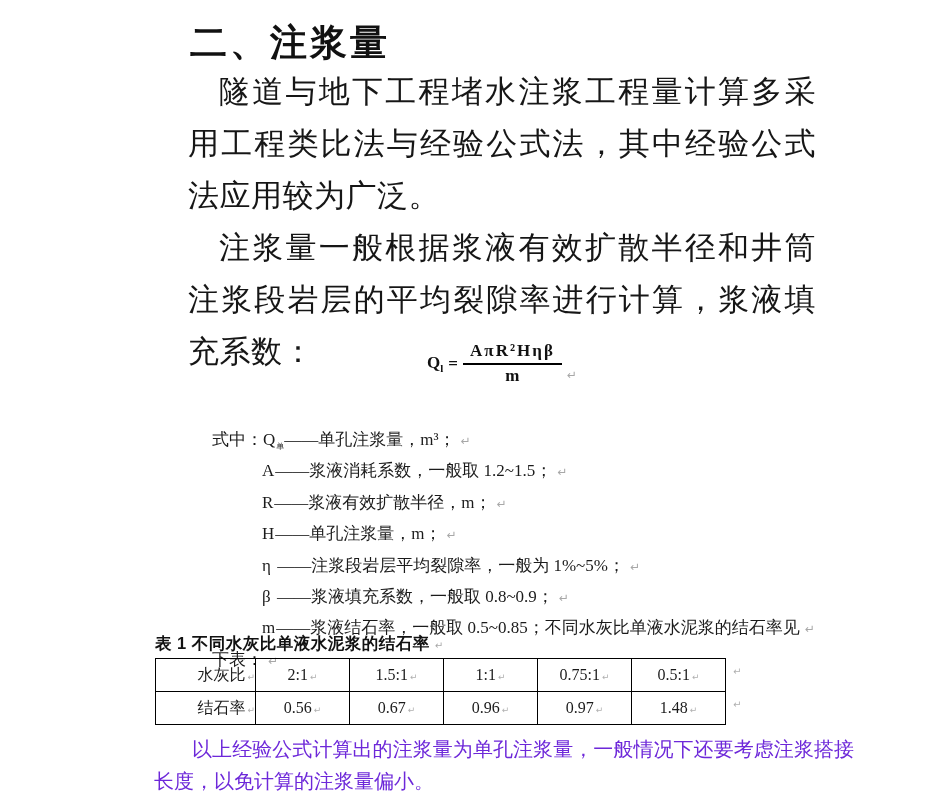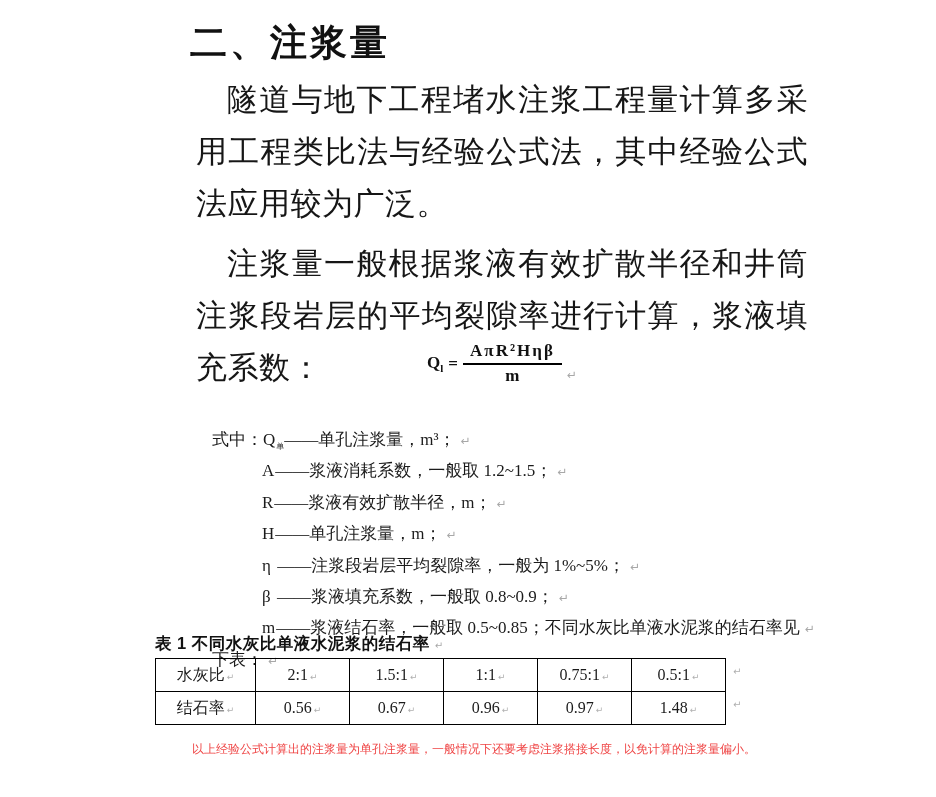--- a/index.html
+++ b/index.html
@@ -13,21 +13,21 @@
     position:absolute; left:190px; top:18px;
     font-family:"Liberation Sans","DejaVu Sans",sans-serif;
     font-size:37px; font-weight:700; letter-spacing:3px; color:#111;
   }
   .bigtext {
     position:absolute; left:188px; top:66px; width:628px;
     font-family:"Liberation Sans","DejaVu Sans",sans-serif;
     font-size:31px; line-height:52px; color:#161616;
     text-align:justify; letter-spacing:0.5px;
   }
-  .bigtext p { margin:8px; text-indent:31px; word-break:break-all; }
+  .bigtext p { margin:0; text-indent:31px; word-break:break-all; }
   
   .formula {
     position:absolute; left:188px; top:341px; width:628px;
     text-align:center; font-weight:700; font-size:17px; color:#111;
   }
   .formula .lhs { display:inline-block; vertical-align:middle; }
   .formula .lhs sub { font-size:11px; font-weight:700; }
   .formula .eq { display:inline-block; vertical-align:middle; margin:0 5px; }
   .frac { display:inline-block; vertical-align:middle; text-align:center; }
   .frac .num { display:block; border-bottom:2px solid #000; padding:0 7px 2px 7px; letter-spacing:2px; }
@@ -55,27 +55,27 @@
     font-size:16.5px; font-weight:700; color:#111; letter-spacing:0.5px;
   }
   .ratio-table {
     position:absolute; left:155px; top:658px;
     border-collapse:collapse; table-layout:fixed;
   }
   .ratio-table td {
     border:1.5px solid #000; height:32px; text-align:center;
     font-size:16px; padding:0; color:#1b1b1b;
   }
-  .ratio-table td.c0 { width:99px; }
+  .ratio-table td.c0 { width:99px;text-align:right; }
   .ratio-table td.c  { width:93px; }
   
   .footer-par {
     position:absolute; left:154px; top:733px; width:700px;
     font-family:"Liberation Sans","DejaVu Sans",sans-serif;
-    font-size:12px; line-height:32px; color:#ef4444;
+    font-size:20px; line-height:32px; color:#6d28d9;
     text-indent:38px; word-break:break-all; text-align:justify;
   }
 </style>
 </head>
 <body>
 
 <div class="page">
 
   <div class="heading">二、注浆量</div>
 

